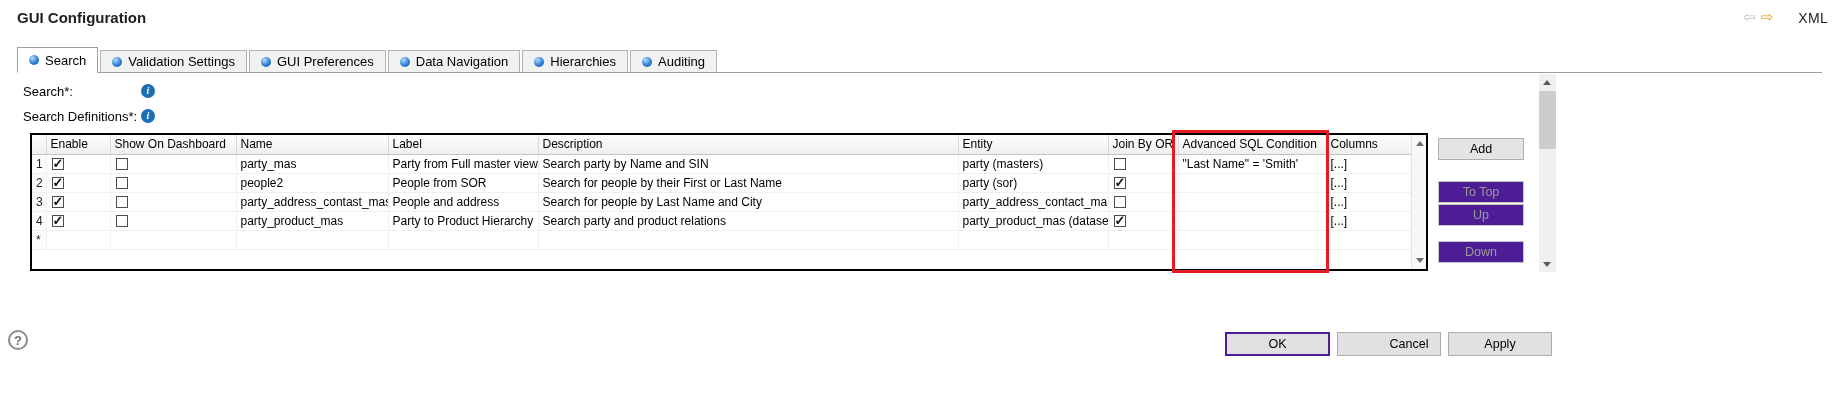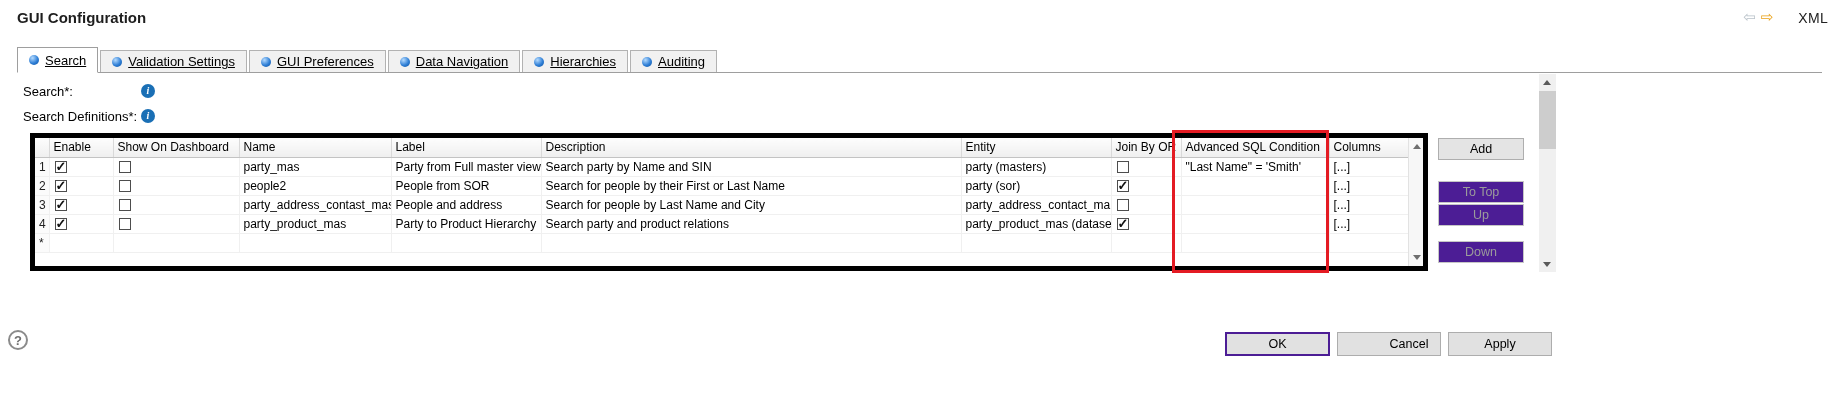--- a/index.html
+++ b/index.html
@@ -25,21 +25,20 @@
   .nav-arrow { font-size: 15px; line-height: 18px; cursor: pointer; }
   .nav-arrow.back { color: #b9c2c9; }
   .nav-arrow.fwd  { color: #e9a21a; }
   .xml-label { font-size: 14px; letter-spacing: .3px; color: #222; cursor: pointer; padding-top: 2px; margin-left: 20px; }
 
   
   .tabbar {
     position: absolute; left: 17px; top: 46px; right: 16px; height: 27px;
     display: flex; align-items: flex-end; gap: 2px;
     border-bottom: 1px solid #9e9e9e;
-    text-decoration: underline;
   }
   .tab {
     display: inline-flex; align-items: center; gap: 6px;
     height: 22px; padding: 0 11px;
     background: #f1f1f1;
     border: 1px solid #b2b2b2; border-bottom: none;
     font-size: 13px; white-space: nowrap; cursor: pointer;
   }
   .tab.active {
     height: 26px; background: #ffffff;
@@ -61,21 +60,21 @@
     display: inline-block; width: 14px; height: 14px; border-radius: 50%;
     background: #1a6fb5; color: #fff; text-align: center;
     font: italic bold 10px/14px "Liberation Serif", serif;
     cursor: pointer;
   }
   .info-icon::after { content: "i"; }
 
   
   .table-wrap {
     position: absolute; left: 30px; top: 133px; width: 1398px; height: 138px;
-    border: 5px solid #000000; background: #fff; overflow: hidden;
+    border: 2px solid #000000; background: #fff; overflow: hidden;
   }
   table.grid { border-collapse: collapse; table-layout: fixed; width: 1382px; }
   table.grid th, table.grid td {
     height: 19px; padding: 0 4px;
     font-size: 12px; font-weight: normal; text-align: left;
     white-space: nowrap; overflow: hidden;
   }
   table.grid th {
     background: linear-gradient(#fdfdfd, #efefef);
     border-right: 1px solid #d9d9d9; border-bottom: 1px solid #c3c3c3;

